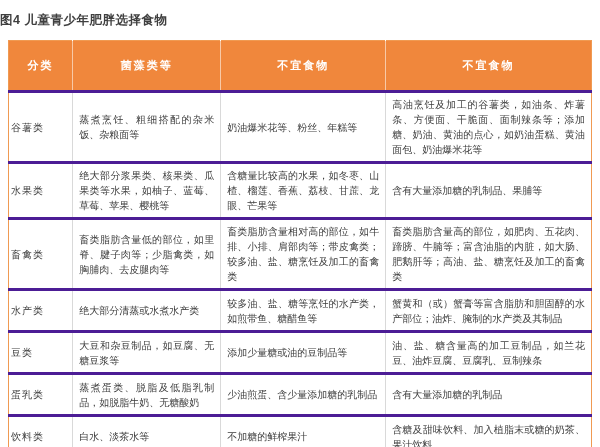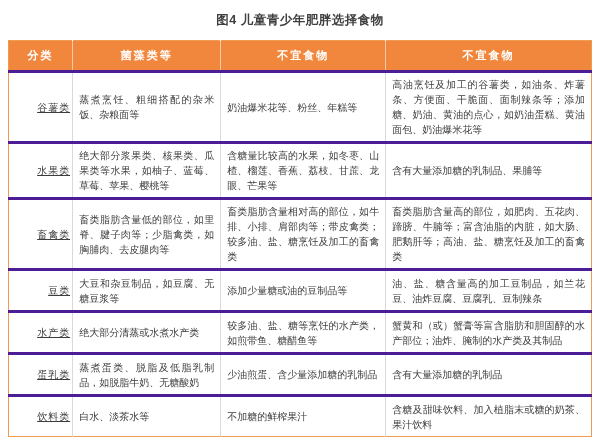--- a/index.html
+++ b/index.html
@@ -10,21 +10,20 @@
     height: 447px;
     overflow: hidden;
     font-family: "Liberation Sans", sans-serif;
   }
   .page {
     width: 600px;
     height: 447px;
     box-sizing: border-box;
   }
   .fig-title {
-    text-align: center;
     font-weight: bold;
     font-size: 12.5px;
     color: #3f3f3f;
     padding-top: 12px;
     letter-spacing: 0.5px;
   }
   table.food-table {
     border-collapse: collapse;
     table-layout: fixed;
     width: 584px;
@@ -34,42 +33,41 @@
   col.c-cat  { width: 11.0%; }
   col.c-pref { width: 25.4%; }
   col.c-lim  { width: 28.3%; }
   col.c-avoid{ width: 35.3%; }
   th {
     background: #f0873c;
     color: #ffffff;
     font-size: 11px;
     font-weight: bold;
     letter-spacing: 2px;
-    padding: 7px 2px;
+    padding: 17px 2px;
     border-left: 1px solid rgba(255,255,255,0.55);
     border-bottom: 1px solid #f09a52;
   }
   th:first-child { border-left: none; }
   td {
     font-family: "Liberation Serif", serif;
     font-size: 10px;
     color: #3d3d3d;
     line-height: 1.5;
     padding: 4px 6px;
     border-top: 3px solid #4c1d95;
     border-left: 1px solid #d9d9d9;
     vertical-align: middle;
     text-align: justify;
   }
   td.cat {
-    text-align: right;
+    text-align: left;
     border-left: none;
     letter-spacing: 1px;
     padding: 12px 2px;
-    text-decoration: underline;
   }
 </style>
 </head>
 <body>
 
 <div class="page">
   <div class="fig-title">图4 儿童青少年肥胖选择食物</div>
   <table class="food-table">
     <colgroup>
       <col class="c-cat">
@@ -98,30 +96,30 @@
           <td>含糖量比较高的水果，如冬枣、山楂、榴莲、香蕉、荔枝、甘蔗、龙眼、芒果等</td>
           <td>含有大量添加糖的乳制品、果脯等</td>
         </tr>
         <tr>
           <td class="cat">畜禽类</td>
           <td>畜类脂肪含量低的部位，如里脊、腱子肉等；少脂禽类，如胸脯肉、去皮腿肉等</td>
           <td>畜类脂肪含量相对高的部位，如牛排、小排、肩部肉等；带皮禽类；较多油、盐、糖烹饪及加工的畜禽类</td>
           <td>畜类脂肪含量高的部位，如肥肉、五花肉、蹄膀、牛腩等；富含油脂的内脏，如大肠、肥鹅肝等；高油、盐、糖烹饪及加工的畜禽类</td>
         </tr>
         <tr>
+          <td class="cat">水产类</td>
+          <td>绝大部分清蒸或水煮水产类</td>
+          <td>较多油、盐、糖等烹饪的水产类，如煎带鱼、糖醋鱼等</td>
+          <td>蟹黄和（或）蟹膏等富含脂肪和胆固醇的水产部位；油炸、腌制的水产类及其制品</td>
+        </tr>
+        <tr>
           <td class="cat">豆类</td>
           <td>大豆和杂豆制品，如豆腐、无糖豆浆等</td>
           <td>添加少量糖或油的豆制品等</td>
           <td>油、盐、糖含量高的加工豆制品，如兰花豆、油炸豆腐、豆腐乳、豆制辣条</td>
-        </tr>
-        <tr>
-          <td class="cat">水产类</td>
-          <td>绝大部分清蒸或水煮水产类</td>
-          <td>较多油、盐、糖等烹饪的水产类，如煎带鱼、糖醋鱼等</td>
-          <td>蟹黄和（或）蟹膏等富含脂肪和胆固醇的水产部位；油炸、腌制的水产类及其制品</td>
         </tr>
         <tr>
           <td class="cat">蛋乳类</td>
           <td>蒸煮蛋类、脱脂及低脂乳制品，如脱脂牛奶、无糖酸奶</td>
           <td>少油煎蛋、含少量添加糖的乳制品</td>
           <td>含有大量添加糖的乳制品</td>
         </tr>
         <tr>
           <td class="cat">饮料类</td>
           <td>白水、淡茶水等</td>

